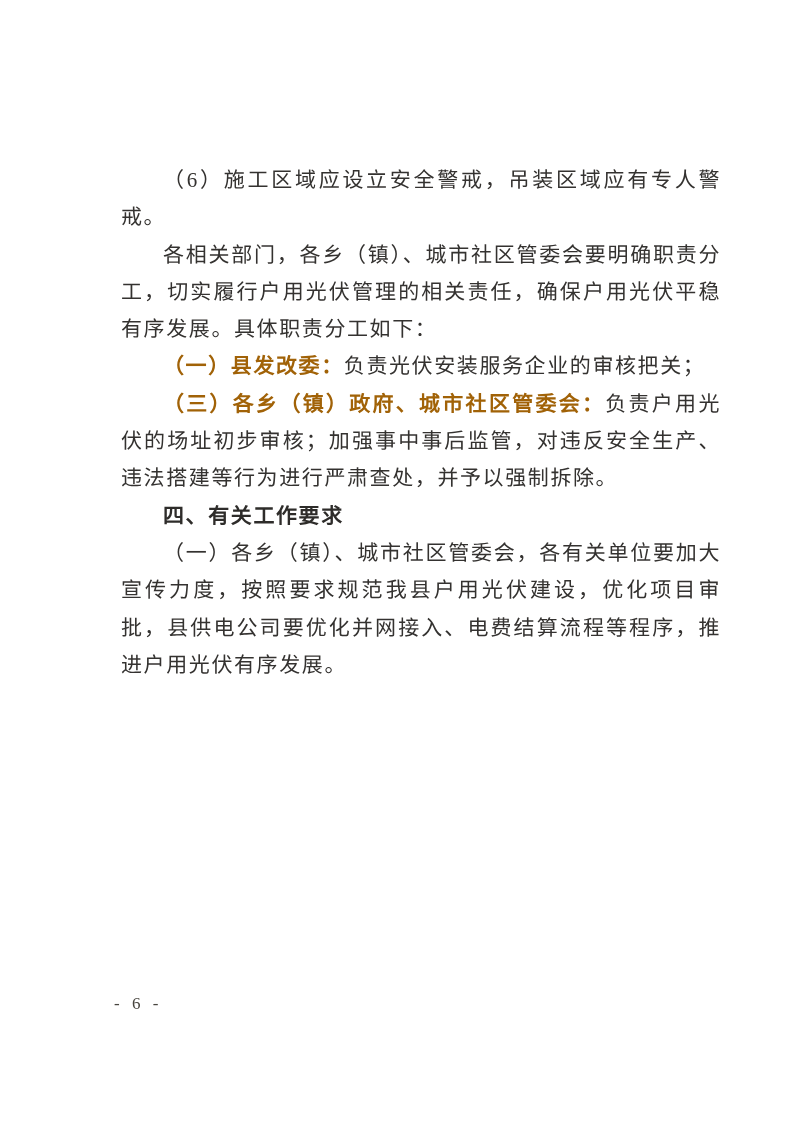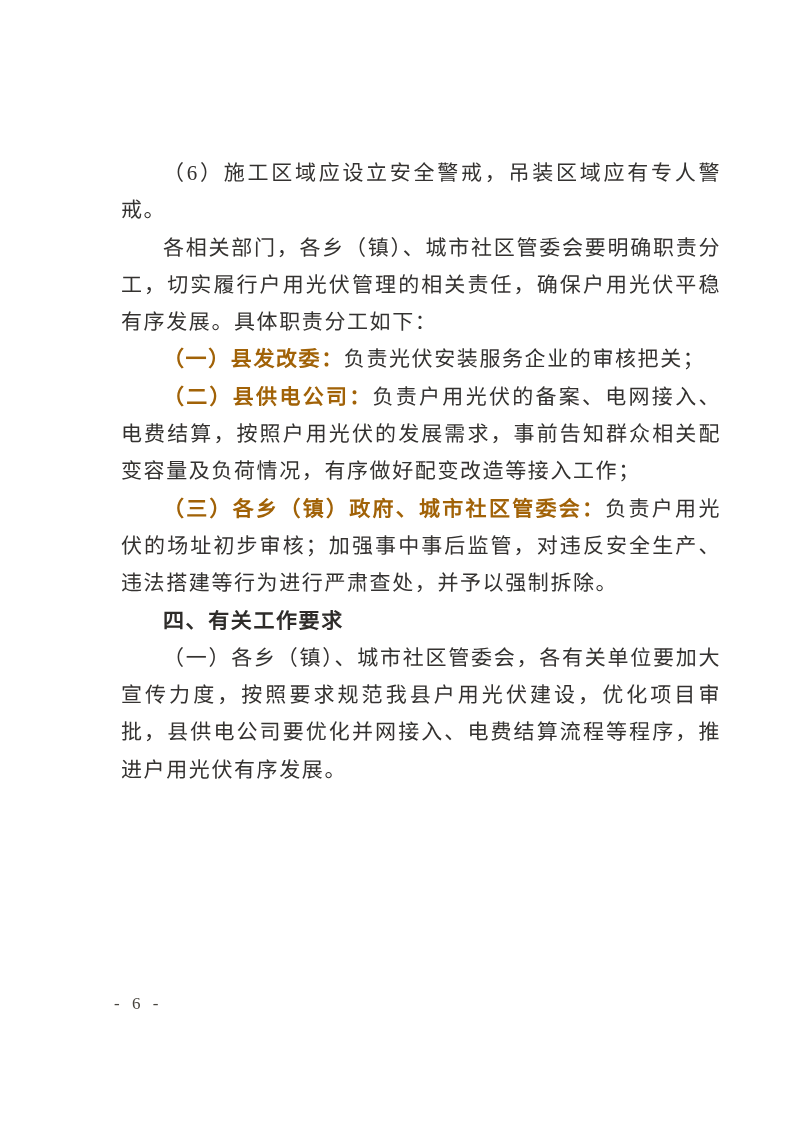--- a/index.html
+++ b/index.html
@@ -15,21 +15,21 @@
     font-family: "Liberation Serif", "DejaVu Serif", serif;
   }
   .page {
     position: absolute;
     inset: 0;
     background: #ffffff;
   }
   .doc-body {
     position: absolute;
     left: 121px;
-    top: 155px;
+    top: 162px;
     width: 600px;
     color: #343230;
     font-size: 21px;
     line-height: 37.3px;
     letter-spacing: 1.6px;
     text-align: justify;
   }
   .doc-body p {
     margin: 0;
     padding: 0;
@@ -54,19 +54,18 @@
   }
 </style>
 </head>
 <body>
 
 <div class="page">
   <main class="doc-body">
       <p class="body">（6）施工区域应设立安全警戒，吊装区域应有专人警戒。</p>
       <p class="body">各相关部门，各乡（镇）、城市社区管委会要明确职责分工，切实履行户用光伏管理的相关责任，确保户用光伏平稳有序发展。具体职责分工如下：</p>
       <p class="body"><span class="lead">（一）县发改委：</span>负责光伏安装服务企业的审核把关；</p>
-      <p class="body"><span class="lead">（二）县供电公司：</span>负责户用光伏的备案、电网接入、电费结算，按照户用光伏的发展需求，事前告知群众相关配变容量及负荷情况，有序做好配变改造等接入工作；</p>
       <p class="body"><span class="lead">（三）各乡（镇）政府、城市社区管委会：</span>负责户用光伏的场址初步审核；加强事中事后监管，对违反安全生产、违法搭建等行为进行严肃查处，并予以强制拆除。</p>
       <p class="heading">四、有关工作要求</p>
       <p class="body">（一）各乡（镇）、城市社区管委会，各有关单位要加大宣传力度，按照要求规范我县户用光伏建设，优化项目审批，县供电公司要优化并网接入、电费结算流程等程序，推进户用光伏有序发展。</p>
     </main>
   <div class="page-number">- 6 -</div>
 </div>
 
 </body></html>

